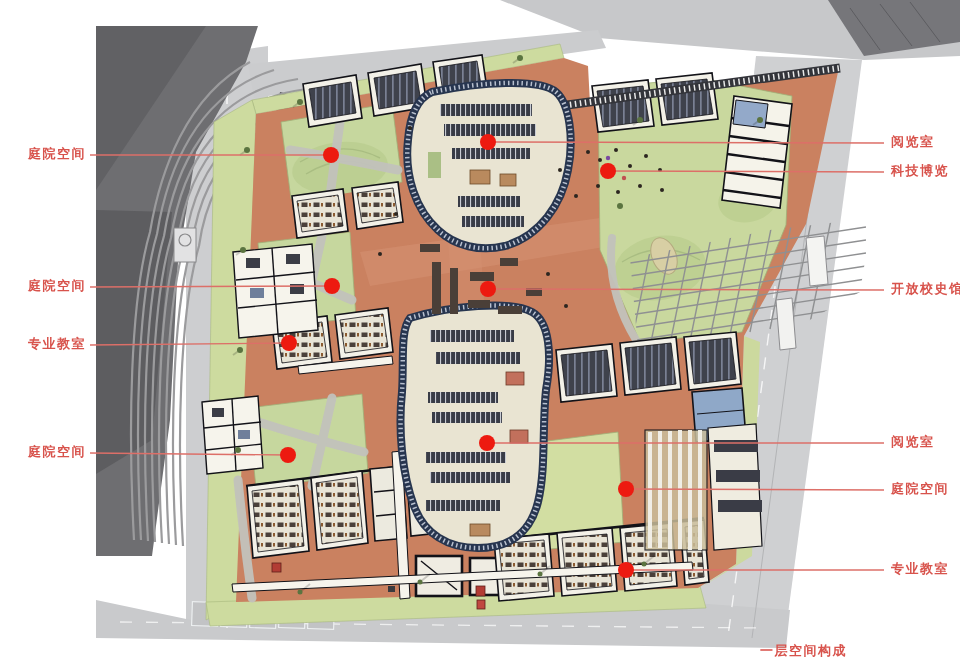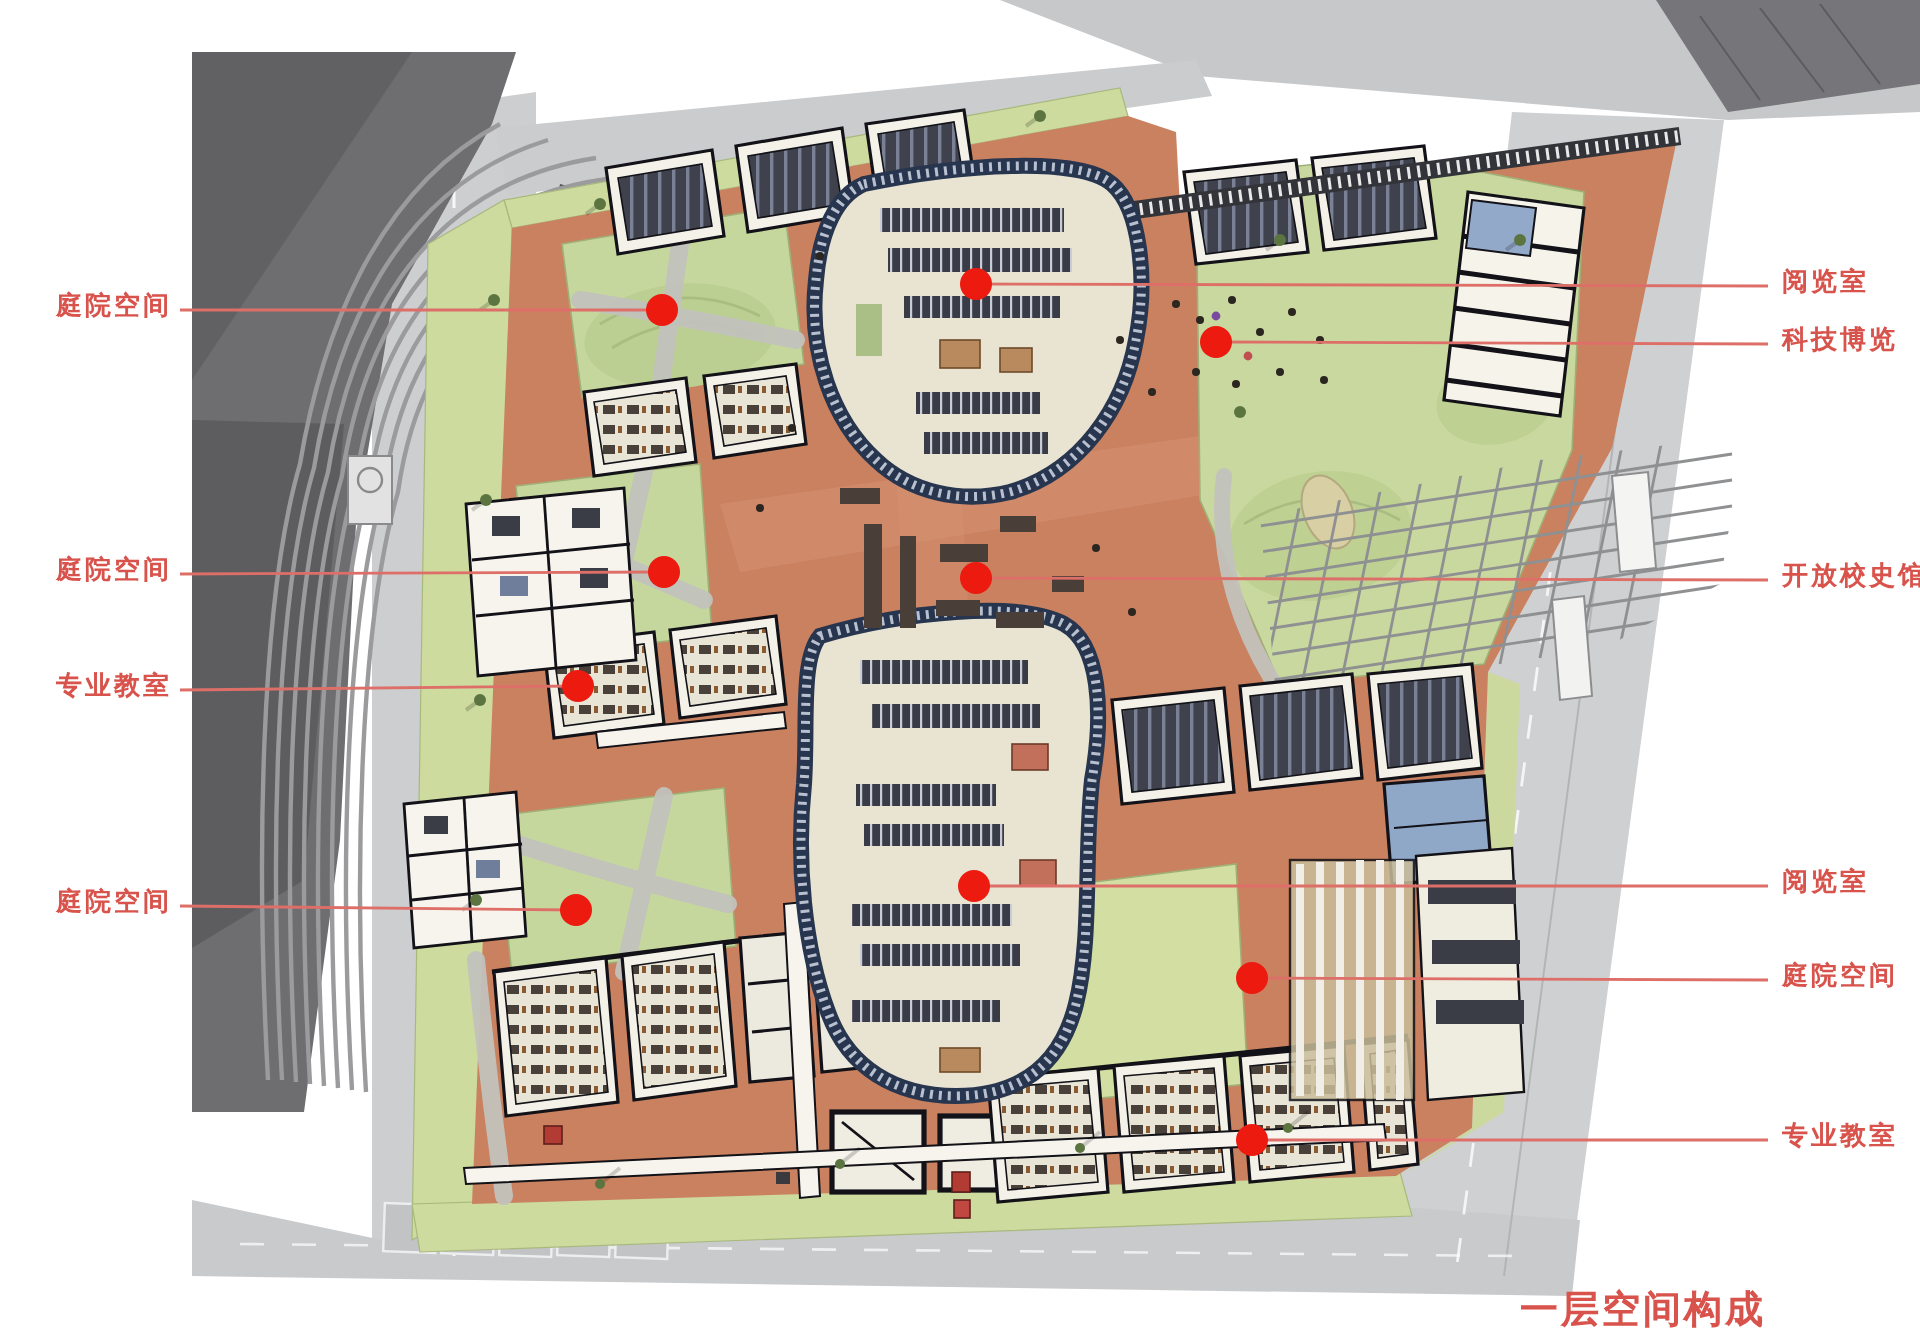--- a/index.html
+++ b/index.html
@@ -10,21 +10,21 @@
   }
   #plan-svg, #ann-svg { position:absolute; left:0; top:0; }
   #ann-svg { pointer-events:none; }
   .ann-label {
     position:absolute; color:#d8534c; font-weight:bold; font-size:13px;
     letter-spacing:1.5px; line-height:16px; white-space:nowrap;
   }
   .ann-label.left { text-align:right; }
   #caption {
     position:absolute; left:760px; top:642px; color:#d8534c;
-    font-weight:bold; font-size:19px; letter-spacing:1.5px; white-space:nowrap;
+    font-weight:bold; font-size:13px; letter-spacing:1.5px; white-space:nowrap;
   }
 </style>
 </head>
 <body>
 
 <div id="stage">
 
 <svg id="plan-svg" width="960" height="672" viewBox="0 0 960 672">
   <defs>
     <pattern id="pDesks" width="12" height="10" patternUnits="userSpaceOnUse">

